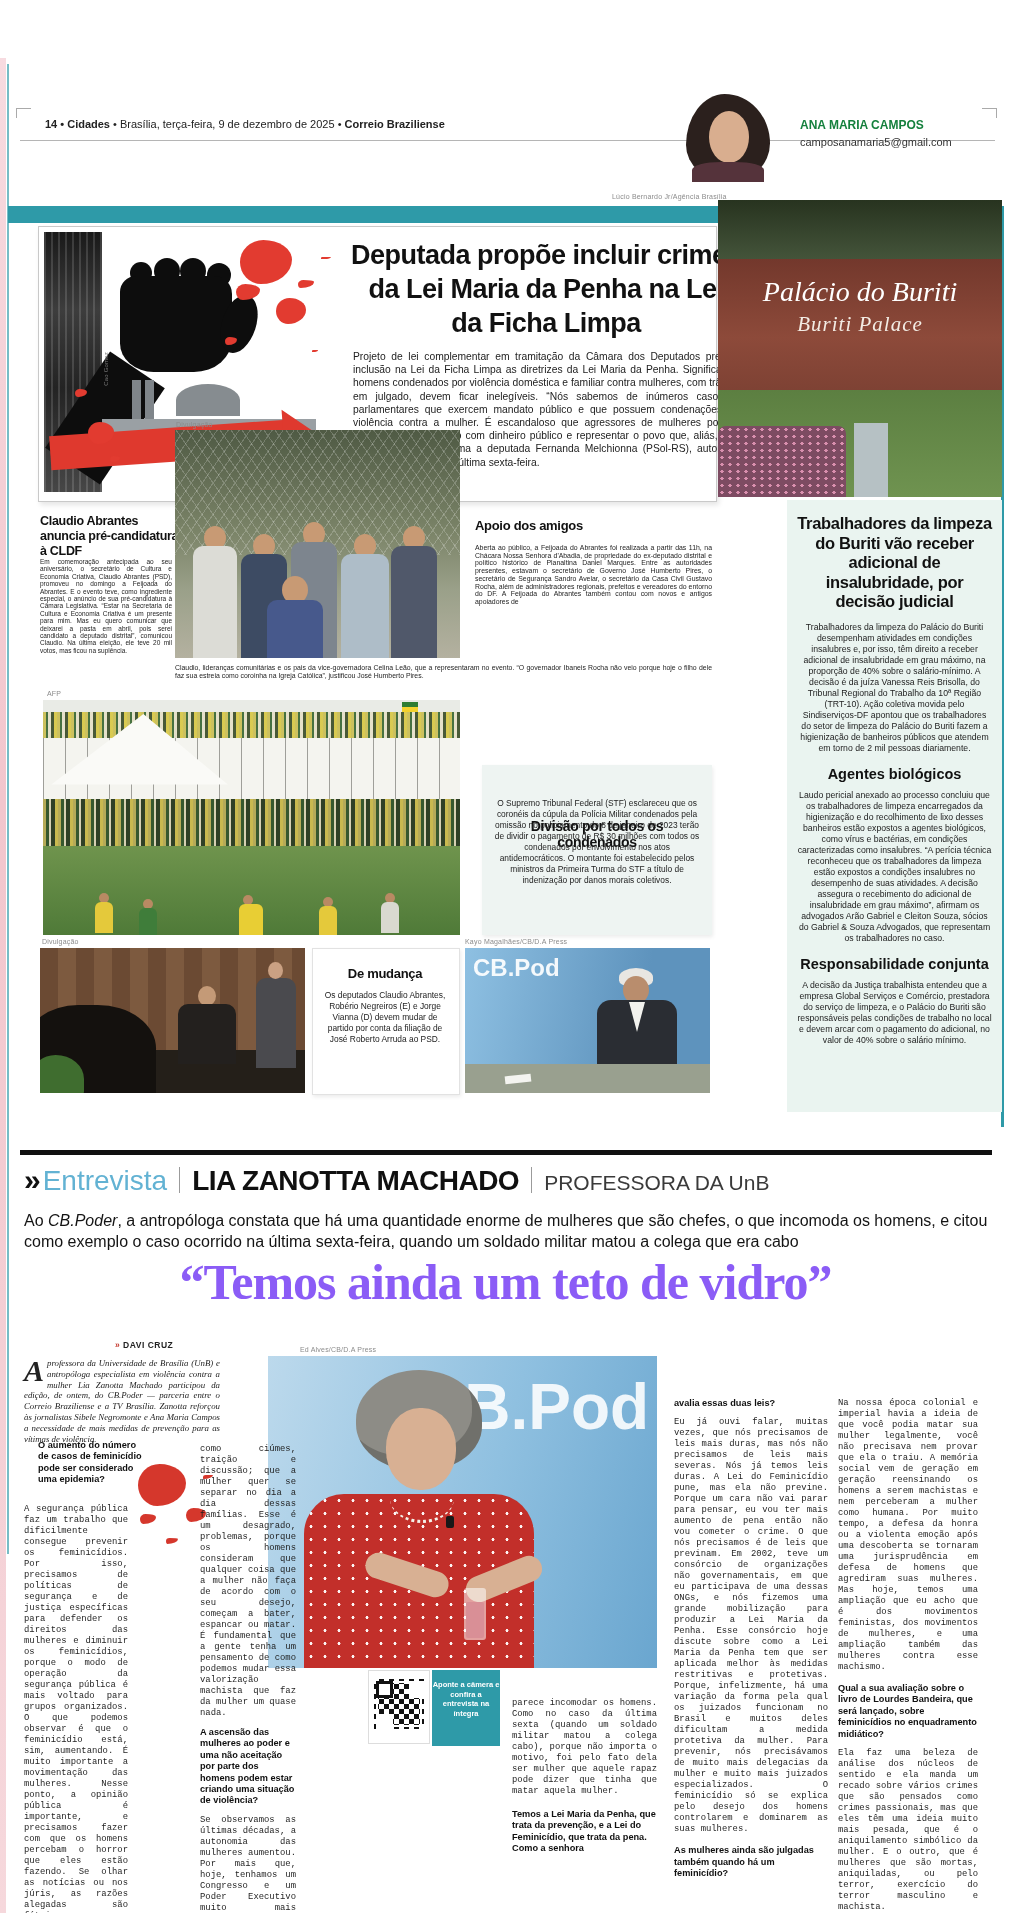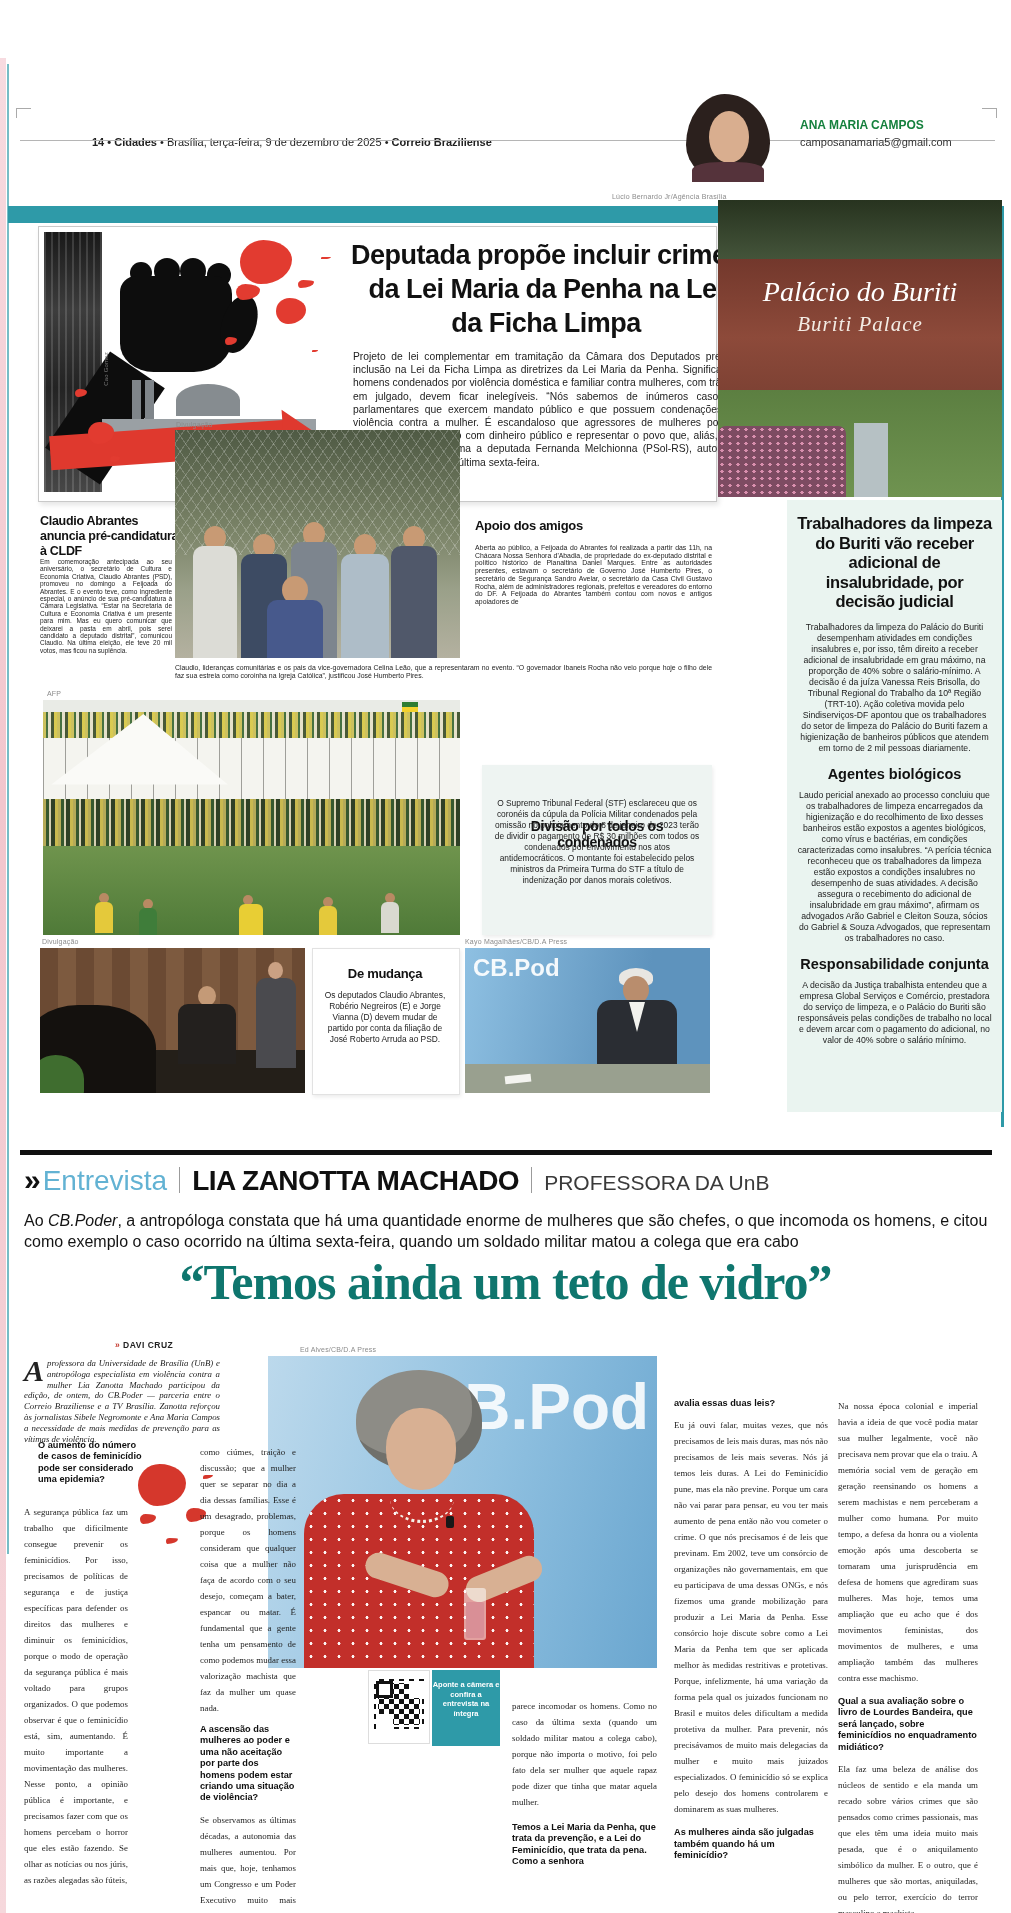--- a/index.html
+++ b/index.html
@@ -8,21 +8,21 @@
   .abs{position:absolute;}
   .credit{font-size:7px;color:#8b8b8b;letter-spacing:.2px;}
   .jbody{color:#222;text-align:justify;}
   
   .edge-pink{left:0;top:58px;width:6px;height:1855px;background:linear-gradient(180deg,#f7dbe0,#f2c6cd 40%,#f6d8dc);}
   .edge-teal{left:7px;top:64px;width:2px;height:1490px;background:#2e9aa8;opacity:.65;}
   .cropmark{width:14px;height:9px;border-top:1px solid #aaa;}
   .cm-l{left:16px;top:108px;border-left:1px solid #aaa;}
   .cm-r{left:982px;top:108px;border-right:1px solid #aaa;}
   
-  .hdr{left:45px;top:136px;font-size:11px;color:#222;margin-left:47px;}
+  .hdr{left:45px;top:118px;font-size:11px;color:#222;}
   .hdr b{font-weight:bold;}
   .hdr-rule{left:20px;top:140px;width:975px;height:1px;background:#b5b5b5;}
   .masthead{left:26px;top:146px;font-family:"Liberation Serif",serif;font-size:47px;color:#2d93a2;letter-spacing:-1px;}
   .author-name{left:800px;top:118px;font-size:12px;font-weight:bold;color:#15803d;}
   .author-email{left:800px;top:136px;font-size:11px;color:#333;}
   .teal-band{left:8px;top:206px;width:996px;height:17px;background:#2e9aa8;}
   .teal-rule-r{left:1001px;top:206px;width:3px;height:921px;background:#2e9aa8;}
   
   .headshot{left:686px;top:94px;width:84px;height:88px;}
   .hs-hair{position:absolute;left:0;top:0;width:84px;height:88px;background:#2b201d;
@@ -141,21 +141,21 @@
   .black-rule{left:20px;top:1150px;width:972px;height:5px;background:#101010;}
   .kicker-row{left:24px;top:1163px;width:975px;display:flex;align-items:baseline;}
   .kick-mark{font-size:30px;font-weight:bold;color:#111;}
   .kick-word{font-size:28px;color:#62b2d3;margin-left:2px;}
   .vbar{display:inline-block;width:1px;height:26px;background:#9b9b9b;margin:0 12px;align-self:center;}
   .iv-name{font-size:28px;font-weight:bold;color:#101010;letter-spacing:-.5px;}
   .iv-role{font-size:21px;color:#3a3a3a;}
   .deck{left:24px;top:1210px;width:966px;font-size:16px;line-height:21px;color:#141414;}
   .deck i{font-style:italic;}
   .big-headline{left:0;top:1253px;width:1011px;text-align:center;font-family:"Liberation Serif",serif;
-     font-weight:bold;font-size:50px;letter-spacing:-1px;color:#0f766e;}
+     font-weight:bold;font-size:50px;letter-spacing:-1px;color:#8b5cf6;}
   .byline{left:115px;top:1340px;font-size:8.5px;font-weight:bold;color:#222;letter-spacing:.5px;}
   .byline .bm{color:#c3372c;}
   
   .lia{left:268px;top:1356px;width:389px;height:312px;overflow:hidden;
      background:linear-gradient(105deg,#bcd9ec,#8fc0e0 55%,#6aa6cf);}
   .lia-mark{position:absolute;left:150px;top:14px;font-size:64px;font-weight:bold;color:rgba(255,255,255,.88);}
   .lia-hair{position:absolute;left:88px;top:14px;width:126px;height:100px;background:#8d8c86;
      border-radius:50% 50% 44% 46%;box-shadow:inset -10px -14px 0 rgba(60,60,58,.35);}
   .lia-face{position:absolute;left:118px;top:52px;width:70px;height:82px;background:#d8b093;border-radius:48%;}
   .lia-dress{position:absolute;left:36px;top:138px;width:230px;height:180px;border-radius:40px 40px 0 0;
@@ -176,21 +176,21 @@
      background:repeating-conic-gradient(#111 0 25%,#fff 0 50%) 0 0/10px 10px;outline:2px solid #fff;outline-offset:-4px;}
   .qr::before{content:"";position:absolute;left:2px;top:2px;width:11px;height:11px;border:3px solid #111;background:#fff;
      box-shadow:33px 0 0 0 #fff,0 33px 0 0 #fff;}
   .qr-label{left:432px;top:1670px;width:68px;height:76px;background:#2e9aa8;color:#fff;font-size:7.5px;
      font-weight:bold;line-height:9.5px;text-align:center;padding-top:10px;box-sizing:border-box;}
   
   .accent-splat{left:128px;top:1446px;width:78px;height:104px;}
   .as-b{position:absolute;background:#d5372c;border-radius:45% 55% 60% 40%/50% 45% 55% 50%;}
   
   .q{font-size:9.2px;line-height:11.4px;font-weight:bold;color:#111;font-family:"Liberation Sans",sans-serif;}
-  .a{font-size:8.9px;line-height:16px;color:#1e1e1e;font-family:Liberation Serif, serif;text-align:justify;}
+  .a{font-size:8.9px;line-height:11px;color:#1e1e1e;font-family:Liberation Mono, monospace;text-align:justify;}
   .intro{left:24px;top:1358px;width:196px;font-family:"Liberation Serif",serif;font-style:italic;
      font-size:8.8px;line-height:10.8px;color:#222;text-align:justify;}
   .dropcap{float:left;font-size:30px;line-height:26px;font-weight:bold;margin:0 3px 0 0;font-style:italic;}
   .col1q{left:24px;top:1440px;width:104px;margin-left:14px;}
   .col1a{left:24px;top:1504px;width:104px;}
   .col2{left:200px;top:1444px;width:96px;}
   .col3{left:330px;top:1780px;width:172px;}
   .col4{left:512px;top:1698px;width:145px;}
   .col5{left:674px;top:1398px;width:154px;}
   .col6{left:838px;top:1398px;width:140px;}

